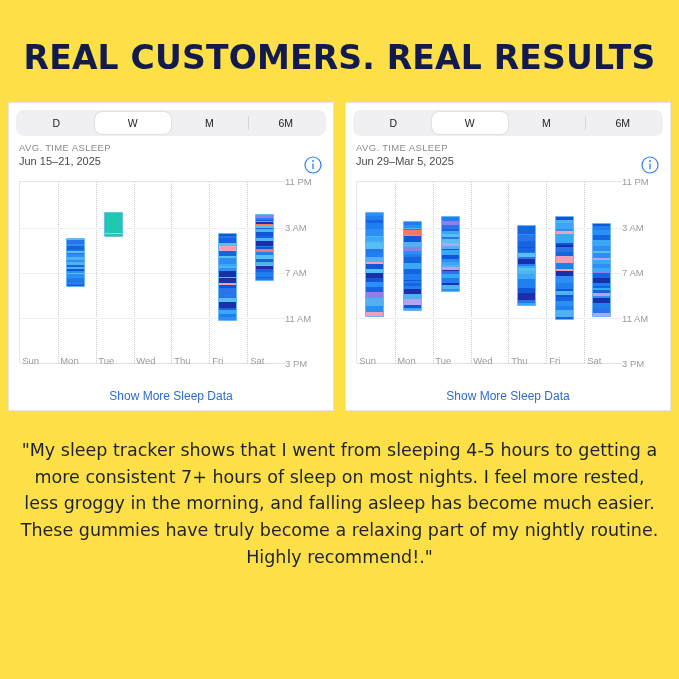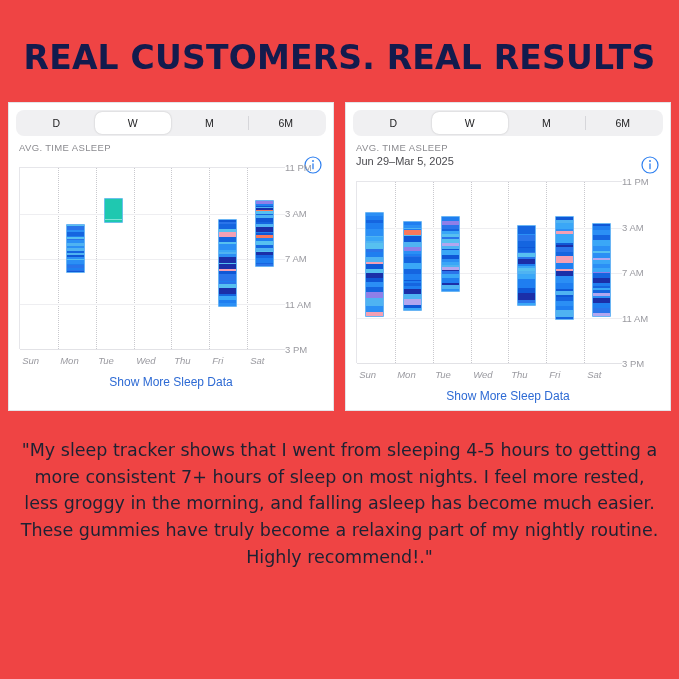--- a/index.html
+++ b/index.html
@@ -11,21 +11,21 @@
     height: 679px;
     background: #f2f3f7;
     font-family: "Liberation Sans", sans-serif;
     overflow: hidden;
     position: relative;
   }
   .page {
     width: 679px;
     height: 679px;
     position: relative;
-    background: #ef4444;
+    background: #fde047;
   }
 
   
   .headline {
     text-align: center;
     font-family: "DejaVu Sans", sans-serif;
     font-weight: bold;
     font-size: 33px;
     letter-spacing: 0.2px;
     color: #131b4d;
@@ -180,23 +180,22 @@
     font-size: 9.5px;
     color: #9a9aa0;
     transform: translateY(-50%);
     white-space: nowrap;
     font-family: "Liberation Sans", sans-serif;
   }
   .xlabels {
     position: absolute;
     left: 10px;
     right: 48px;
-    bottom: 0;
+    bottom: 14px;
     height: 16px;
-    font-style: italic;
   }
   .xlabel {
     position: absolute;
     font-size: 9.5px;
     color: #9a9aa0;
     font-family: "Liberation Sans", sans-serif;
   }
 
   
   .more-link {
@@ -250,20 +249,21 @@
     <div class="card">
       <div class="seg">
         <div class="seg-item">D</div>
         <div class="seg-item active">W</div>
         <div class="seg-item">M</div>
         <div class="seg-item divider">6M</div>
       </div>
 
       <div class="hdr">
         <div class="hdr-label">AVG. TIME ASLEEP</div>
+        <div class="hdr-range">Jun 15–21, 2025</div>
         <span class="info-icon">
           <svg width="18" height="18" viewBox="0 0 18 18">
             <circle cx="9" cy="9" r="8" fill="none" stroke="#2d7ff0" stroke-width="1.2"></circle>
             <circle cx="9" cy="5" r="0.95" fill="#2d7ff0"></circle>
             <rect x="8.35" y="7.3" width="1.3" height="6" rx="0.6" fill="#2d7ff0"></rect>
           </svg>
         </span>
       </div>
 
       <div class="chart-wrap">

